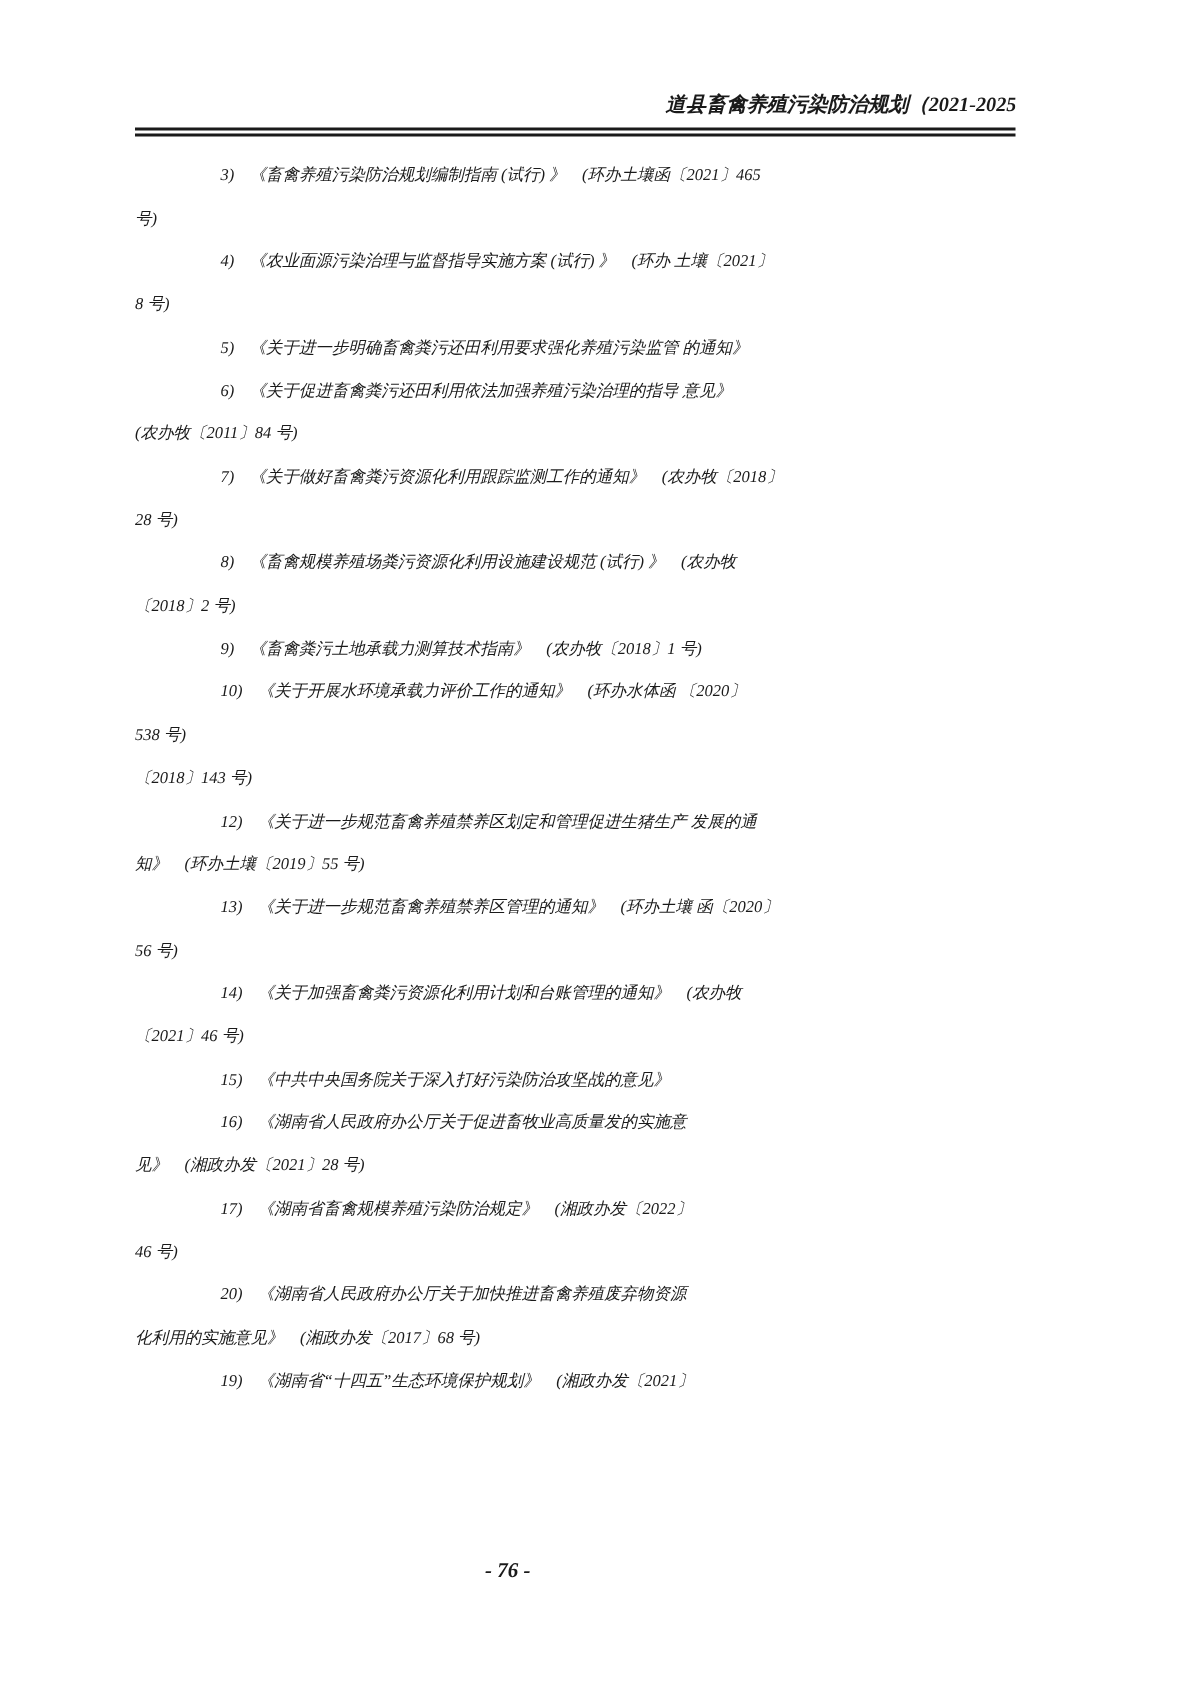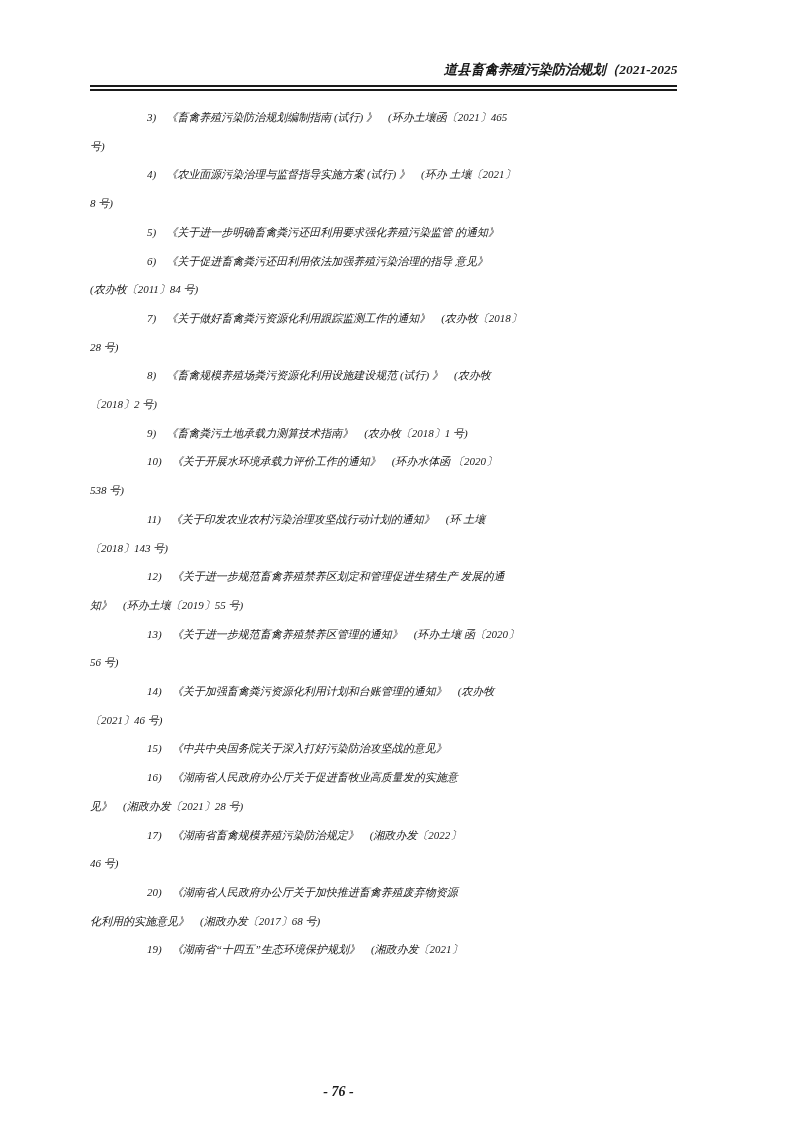--- a/index.html
+++ b/index.html
@@ -51,21 +51,21 @@
   }
   .line.first {
     padding-left: 57px;
   }
   .num {
     display: inline-block;
     margin-right: 10px;
   }
   .footer {
     position: absolute;
-    top: 1084px;
+    top: 1040px;
     left: 0;
     right: 0;
     text-align: center;
     font-size: 14px;
     font-weight: bold;
   }
 </style>
 </head>
 <body>
 
@@ -84,21 +84,20 @@
       <div class="line first"><span class="num">5)</span><span>《关于进一步明确畜禽粪污还田利用要求强化养殖污染监管 的通知》</span></div>
       <div class="line first"><span class="num">6)</span><span>《关于促进畜禽粪污还田利用依法加强养殖污染治理的指导 意见》</span></div>
       <div class="line"><span>(农办牧〔2011〕84 号)</span></div>
       <div class="line first"><span class="num">7)</span><span>《关于做好畜禽粪污资源化利用跟踪监测工作的通知》　(农办牧〔2018〕</span></div>
       <div class="line"><span>28 号)</span></div>
       <div class="line first"><span class="num">8)</span><span>《畜禽规模养殖场粪污资源化利用设施建设规范 (试行) 》　(农办牧</span></div>
       <div class="line"><span>〔2018〕2 号)</span></div>
       <div class="line first"><span class="num">9)</span><span>《畜禽粪污土地承载力测算技术指南》　(农办牧〔2018〕1 号)</span></div>
       <div class="line first"><span class="num">10)</span><span>《关于开展水环境承载力评价工作的通知》　(环办水体函 〔2020〕</span></div>
       <div class="line"><span>538 号)</span></div>
-      <div class="line first"><span class="num">11)</span><span>《关于印发农业农村污染治理攻坚战行动计划的通知》　(环 土壤</span></div>
       <div class="line"><span>〔2018〕143 号)</span></div>
       <div class="line first"><span class="num">12)</span><span>《关于进一步规范畜禽养殖禁养区划定和管理促进生猪生产 发展的通</span></div>
       <div class="line"><span>知》　(环办土壤〔2019〕55 号)</span></div>
       <div class="line first"><span class="num">13)</span><span>《关于进一步规范畜禽养殖禁养区管理的通知》　(环办土壤 函〔2020〕</span></div>
       <div class="line"><span>56 号)</span></div>
       <div class="line first"><span class="num">14)</span><span>《关于加强畜禽粪污资源化利用计划和台账管理的通知》　(农办牧</span></div>
       <div class="line"><span>〔2021〕46 号)</span></div>
       <div class="line first"><span class="num">15)</span><span>《中共中央国务院关于深入打好污染防治攻坚战的意见》</span></div>
       <div class="line first"><span class="num">16)</span><span>《湖南省人民政府办公厅关于促进畜牧业高质量发的实施意</span></div>
       <div class="line"><span>见》　(湘政办发〔2021〕28 号)</span></div>

